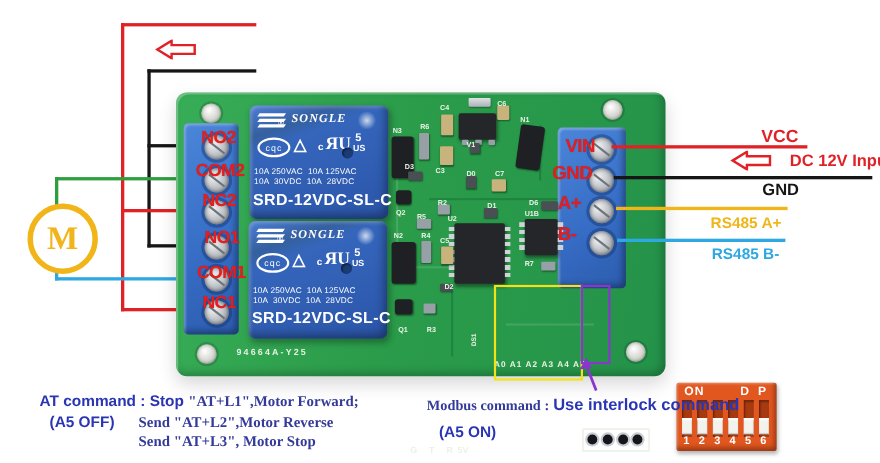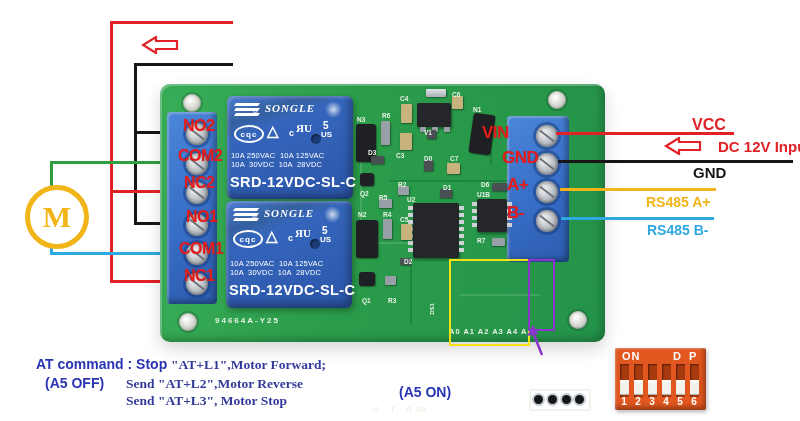--- a/index.html
+++ b/index.html
@@ -47,24 +47,24 @@
   .term-label.big{font-size:17px;}
   
   .relay{position:absolute;width:126px;border-radius:6px;color:#fff;
          background:linear-gradient(160deg,#4a7ed8,#35609f 20%,#3566bc 30%,#2b55a8);
          box-shadow:inset -3px -4px 8px rgba(0,0,0,.35), inset 2px 2px 3px rgba(255,255,255,.25), 2px 3px 6px rgba(0,0,0,.3);}
   .r-stripe{position:absolute;left:8px;width:24px;height:3px;background:#fff;transform:skewX(-35deg);}
   .r-brand{position:absolute;left:38px;top:6px;font-family:"Liberation Serif",serif;font-style:italic;
            font-weight:bold;font-size:11px;letter-spacing:1px;}
   .r-reg{position:absolute;left:26px;top:13px;font-size:7px;}
   .r-cqc{position:absolute;left:7px;top:29px;width:26px;height:14px;border:2px solid #fff;border-radius:50%;
-         display:flex;align-items:center;justify-content:center;font-size:8px;font-weight:bold;letter-spacing:1px;}
+         display:flex;align-items:center;justify-content:center;font-size:8px;font-weight:normal;letter-spacing:1px;}
   .r-tri{position:absolute;left:40px;top:26px;font-size:15px;font-weight:bold;}
   .r-ul-c{position:absolute;left:62px;top:32px;font-size:9px;font-weight:bold;}
-  .r-ul{position:absolute;left:69px;top:26px;font-size:11px;font-weight:bold;font-family:"Liberation Serif",serif;}
+  .r-ul{position:absolute;left:69px;top:26px;font-size:16px;font-weight:bold;font-family:"Liberation Serif",serif;}
   .r-ul5{position:absolute;left:96px;top:24px;font-size:10px;font-weight:bold;}
   .r-ulus{position:absolute;left:94px;top:34px;font-size:8px;font-weight:bold;}
   .r-dimple{position:absolute;left:84px;top:38px;width:10px;height:10px;border-radius:50%;background:#1c3c78;
             box-shadow:inset 1px 1px 2px rgba(0,0,0,.6);}
   .r-shine{position:absolute;left:98px;top:5px;width:17px;height:17px;border-radius:50%;
            background:radial-gradient(circle,rgba(255,255,255,.75),rgba(255,255,255,0) 70%);}
   .r-ratings{position:absolute;left:4px;width:120px;font-size:7.5px;line-height:9px;font-weight:normal;
              white-space:pre;letter-spacing:.2px;}
   .r-model{position:absolute;left:3px;font-size:14.5px;font-weight:bold;letter-spacing:.4px;white-space:nowrap;}
   
@@ -306,25 +306,29 @@
   <div class="ann blu-t" style="left:647px;top:222px;font-size:14px">RS485 B-</div>
 
   <div class="ann" style="left:36px;top:356px;font-size:14px">
     <span class="navy-sans">AT command : Stop</span>
     <span class="navy-serif" style="font-size:13.5px">"AT+L1",Motor Forward;</span>
   </div>
   <div class="ann navy-sans" style="left:45px;top:375px;font-size:14px">(A5 OFF)</div>
   <div class="ann navy-serif" style="left:126px;top:376px;font-size:13.5px">Send "AT+L2",Motor Reverse</div>
   <div class="ann navy-serif" style="left:126px;top:393px;font-size:13.5px">Send "AT+L3", Motor Stop</div>
 
+  <div class="ann" style="left:388px;top:360px;font-size:13px">
+    <span class="navy-serif">Modbus command :</span>
+    <span class="navy-sans" style="font-size:15px">Use interlock command</span>
+  </div>
   <div class="ann navy-sans" style="left:399px;top:384px;font-size:14px">(A5 ON)</div>
 
 <span class="term-label" style="left: 183px; top: 117px;">NO2</span>
     <span class="term-label" style="left: 178px; top: 147px;">COM2</span>
     <span class="term-label" style="left: 184px; top: 174px;">NC2</span>
     <span class="term-label" style="left: 186px; top: 208px;">NO1</span>
     <span class="term-label" style="left: 179px; top: 240px;">COM1</span>
     <span class="term-label" style="left: 184px; top: 267px;">NC1</span>
-    <span class="term-label big" style="left: 482px; top: 123px;">VIN</span>
+    <span class="term-label big" style="left: 514px; top: 123px;">VIN</span>
     <span class="term-label big" style="left: 502px; top: 148px;">GND</span>
     <span class="term-label big" style="left: 507px; top: 175px;">A+</span>
     <span class="term-label big" style="left: 507px; top: 203px;">B-</span>
   </div>
 
 </body></html>

